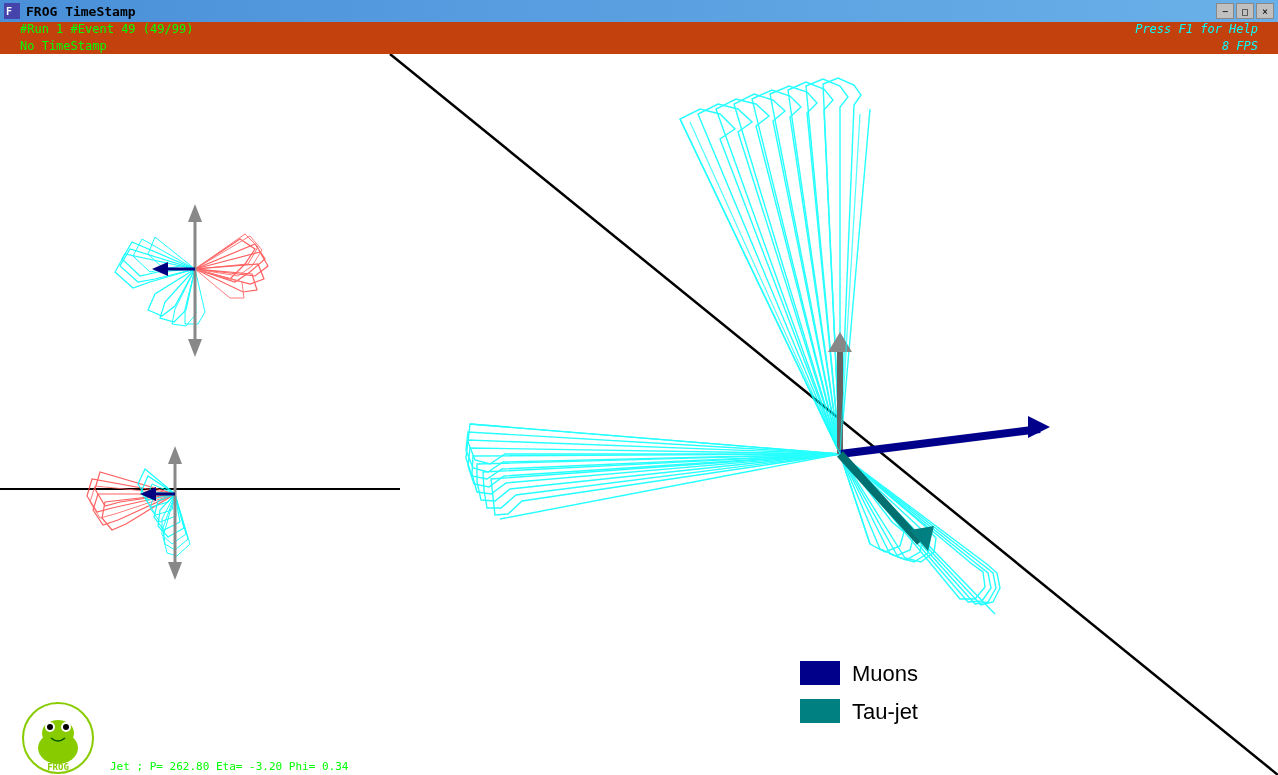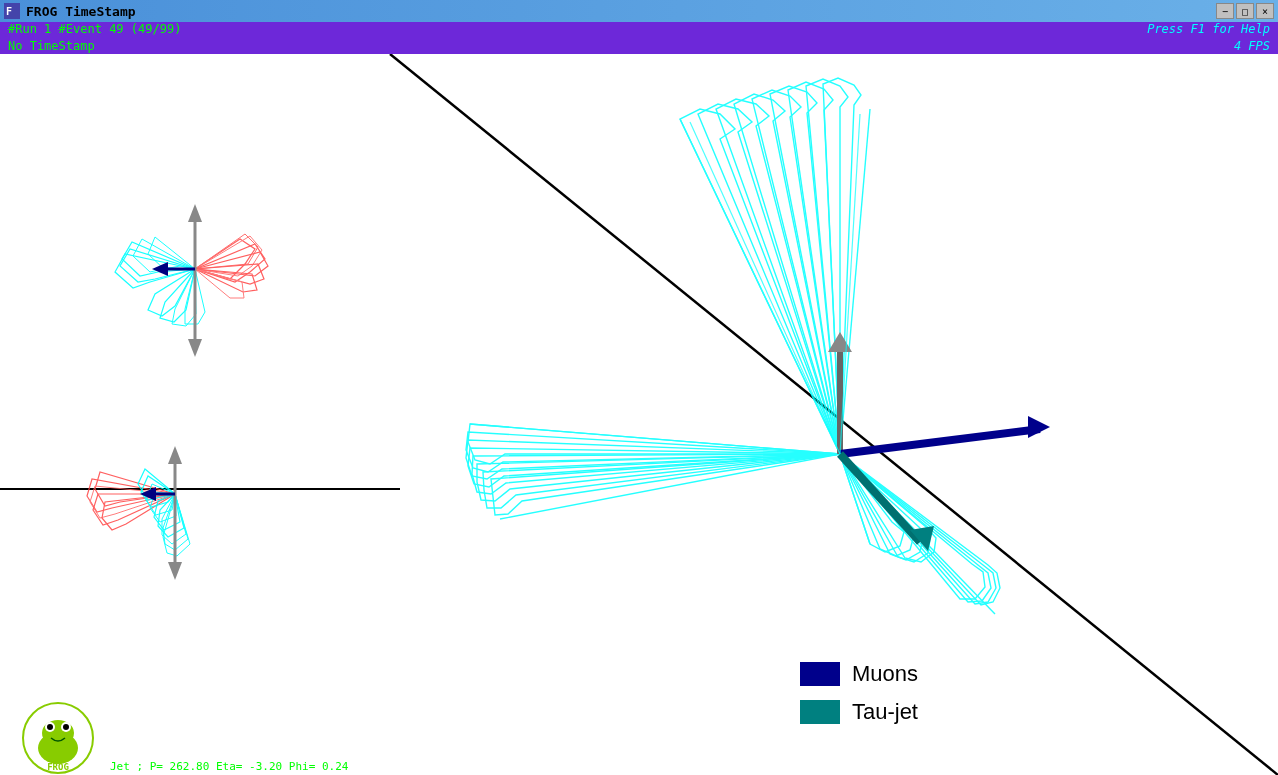--- a/index.html
+++ b/index.html
@@ -44,25 +44,25 @@
       font-size: 10px;
       display: flex;
       align-items: center;
       justify-content: center;
       cursor: pointer;
       color: #000;
     }
     #info-bar {
       width: 100%;
       height: 32px;
-      background: #6d28d9;
+      background: #c2410c;
       display: flex;
       align-items: center;
       justify-content: space-between;
-      padding: 0 8px;
+      padding: 0 20px;
     }
     #info-left {
       color: #00ff00;
       font-size: 12px;
       line-height: 1.4;
     }
     #info-right {
       color: #00ffff;
       font-size: 12px;
       text-align: right;
@@ -80,21 +80,21 @@
     #legend {
       position: absolute;
       bottom: 50px;
       right: 360px;
       display: flex;
       flex-direction: column;
       gap: 12px;
     }
     .legend-item {
       display: flex;
-      align-items: center;
+      align-items: flex-start;
       gap: 12px;
     }
     .legend-swatch {
       width: 40px;
       height: 24px;
     }
     .legend-label {
       font-size: 22px;
       color: #000;
       font-family: sans-serif;
@@ -142,21 +142,21 @@
   </div>
 </div>
 
 <div id="info-bar">
   <div id="info-left">
     <div>#Run 1  #Event 49 (49/99)</div>
     <div>No TimeStamp</div>
   </div>
   <div id="info-right">
     <div>Press F1 for Help</div>
-    <div>4 FPS</div>
+    <div>8 FPS</div>
   </div>
 </div>
 
 <div id="main-canvas">
   <svg id="scene-svg" xmlns="http://www.w3.org/2000/svg">
 
     <line x1="390" y1="0" x2="1278" y2="721" stroke="black" stroke-width="2.5"></line>
 
     <line x1="0" y1="435" x2="400" y2="435" stroke="black" stroke-width="2"></line>
 
@@ -301,14 +301,14 @@
     <circle cx="42" cy="27" r="5" fill="#ffffff"></circle>
     <circle cx="58" cy="27" r="5" fill="#ffffff"></circle>
     <circle cx="42" cy="27" r="3" fill="#000000"></circle>
     <circle cx="58" cy="27" r="3" fill="#000000"></circle>
 
     <path d="M 43 38 Q 50 44 57 38" fill="none" stroke="#005500" stroke-width="1.5"></path>
 
     <text x="50" y="70" text-anchor="middle" font-size="9" fill="#88cc00" font-family="monospace" font-weight="bold">FROG</text>
   </svg>
 
-  <div id="jet-info">Jet ; P= 262.80 Eta= -3.20 Phi= 0.24</div>
+  <div id="jet-info">Jet ; P= 262.80 Eta= -3.20 Phi= 0.34</div>
 </div>
 
 </body></html>

